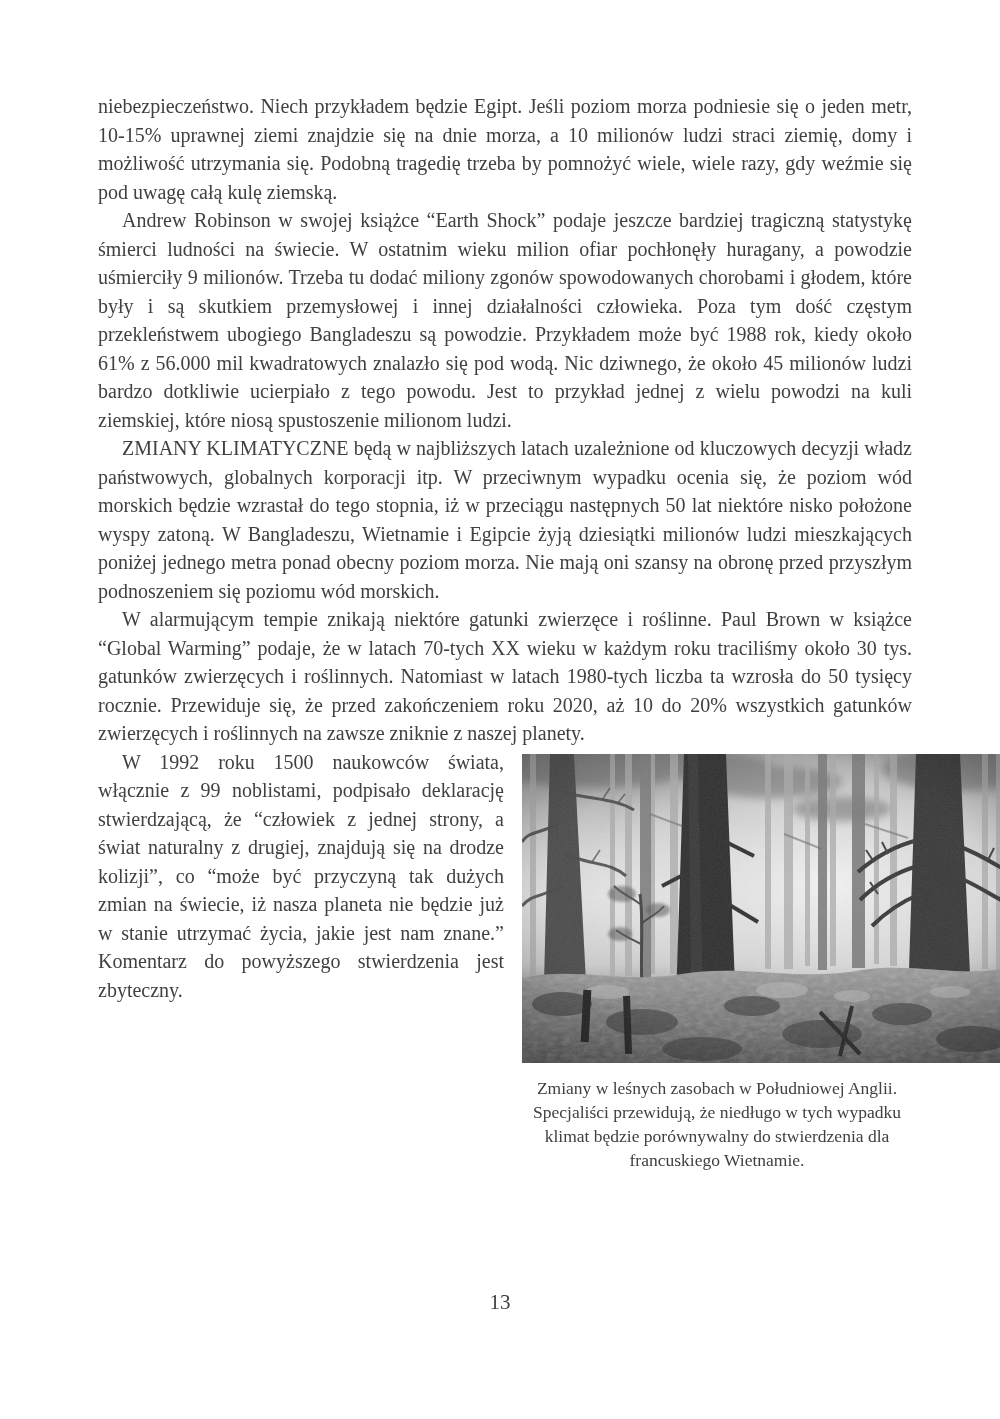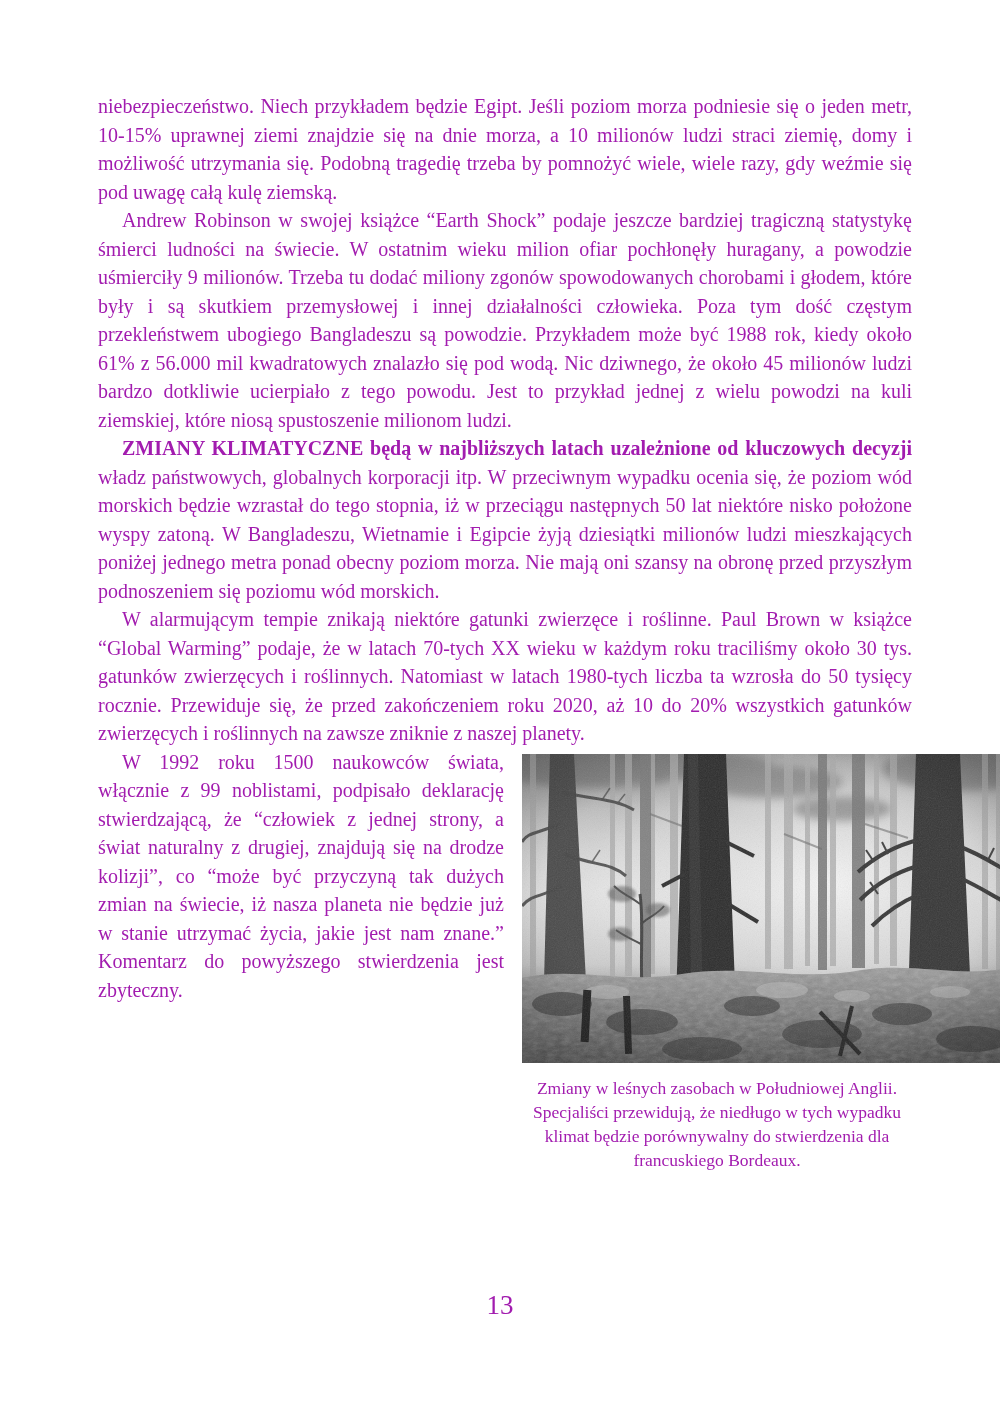--- a/index.html
+++ b/index.html
@@ -1,31 +1,31 @@
 <!DOCTYPE html>
 <html lang="pl"><head>
 <meta charset="utf-8">
 <style>
   html,body{margin:0;padding:0;background:#ffffff;}
   .page{
     position:relative;width:1000px;height:1419px;background:#ffffff;
-    font-family:"Liberation Serif","DejaVu Serif",serif;color:#a21caf;overflow:hidden;
+    font-family:"Liberation Serif","DejaVu Serif",serif;color:#404040;overflow:hidden;
   }
   .content{
     position:absolute;left:98px;top:92px;width:814px;
     font-size:20px;line-height:28.5px;text-align:justify;
   }
   .para{margin:0;text-indent:24px;}
   .para.first{text-indent:0;}
-  .para b{font-weight:bold;margin-top:28px;}
+  .para b{font-weight:normal;margin-top:28px;}
   .photo-figure{float:right;width:390px;margin:6px 0 0 18px;}
   .photo{width:487px;height:309px;overflow:hidden;background:#cfcfcf;line-height:0;}
   .photo svg{display:block;}
   figcaption{margin-top:13px;font-size:17.5px;line-height:24px;text-align:center;text-indent:0;}
-  .page-number{position:absolute;left:0;right:0;top:1290px;text-align:center;font-size:27px;}
+  .page-number{position:absolute;left:0;right:0;top:1290px;text-align:center;font-size:21px;}
 </style>
 </head>
 <body>
 
 <div class="page">
   <div class="content">
 
     <p class="para first">niebezpieczeństwo. Niech przykładem będzie Egipt. Jeśli poziom morza podniesie się o jeden metr, 10-15% uprawnej ziemi znajdzie się na dnie morza, a 10 milionów ludzi straci ziemię, domy i możliwość utrzymania się. Podobną tragedię trzeba by pomnożyć wiele, wiele razy, gdy weźmie się pod uwagę całą kulę ziemską.</p>
 
     <p class="para">Andrew Robinson w swojej książce “Earth Shock” podaje jeszcze bardziej tragiczną statystykę śmierci ludności na świecie. W ostatnim wieku milion ofiar pochłonęły huragany, a powodzie uśmierciły 9 milionów. Trzeba tu dodać miliony zgonów spowodowanych chorobami i głodem, które były i są skutkiem przemysłowej i innej działalności człowieka. Poza tym dość częstym przekleństwem ubogiego Bangladeszu są powodzie. Przykładem może być 1988 rok, kiedy około 61% z 56.000 mil kwadratowych znalazło się pod wodą. Nic dziwnego, że około 45 milionów ludzi bardzo dotkliwie ucierpiało z tego powodu. Jest to przykład jednej z wielu powodzi na kuli ziemskiej, które niosą spustoszenie milionom ludzi.</p>
@@ -206,21 +206,21 @@
           </g>
 
           <rect width="487" height="309" filter="url(#grain)" opacity="0.16"></rect>
           <rect width="487" height="309" fill="url(#vig)"></rect>
         </svg>
       </div>
       <figcaption>
         <div>Zmiany w leśnych zasobach w Południowej Anglii.</div>
         <div>Specjaliści przewidują, że niedługo w tych wypadku</div>
         <div>klimat będzie porównywalny do stwierdzenia dla</div>
-        <div>francuskiego Bordeaux.</div>
+        <div>francuskiego Wietnamie.</div>
       </figcaption>
     </figure>
 
     <p class="para">W 1992 roku 1500 naukowców świata, włącznie z 99 noblistami, podpisało deklarację stwierdzającą, że “człowiek z jednej strony, a świat naturalny z drugiej, znajdują się na drodze kolizji”, co “może być przyczyną tak dużych zmian na świecie, iż nasza planeta nie będzie już w stanie utrzymać życia, jakie jest nam znane.” Komentarz do powyższego stwierdzenia jest zbyteczny.</p>
 
   </div>
 
   <div class="page-number">13</div>
 </div>
 

